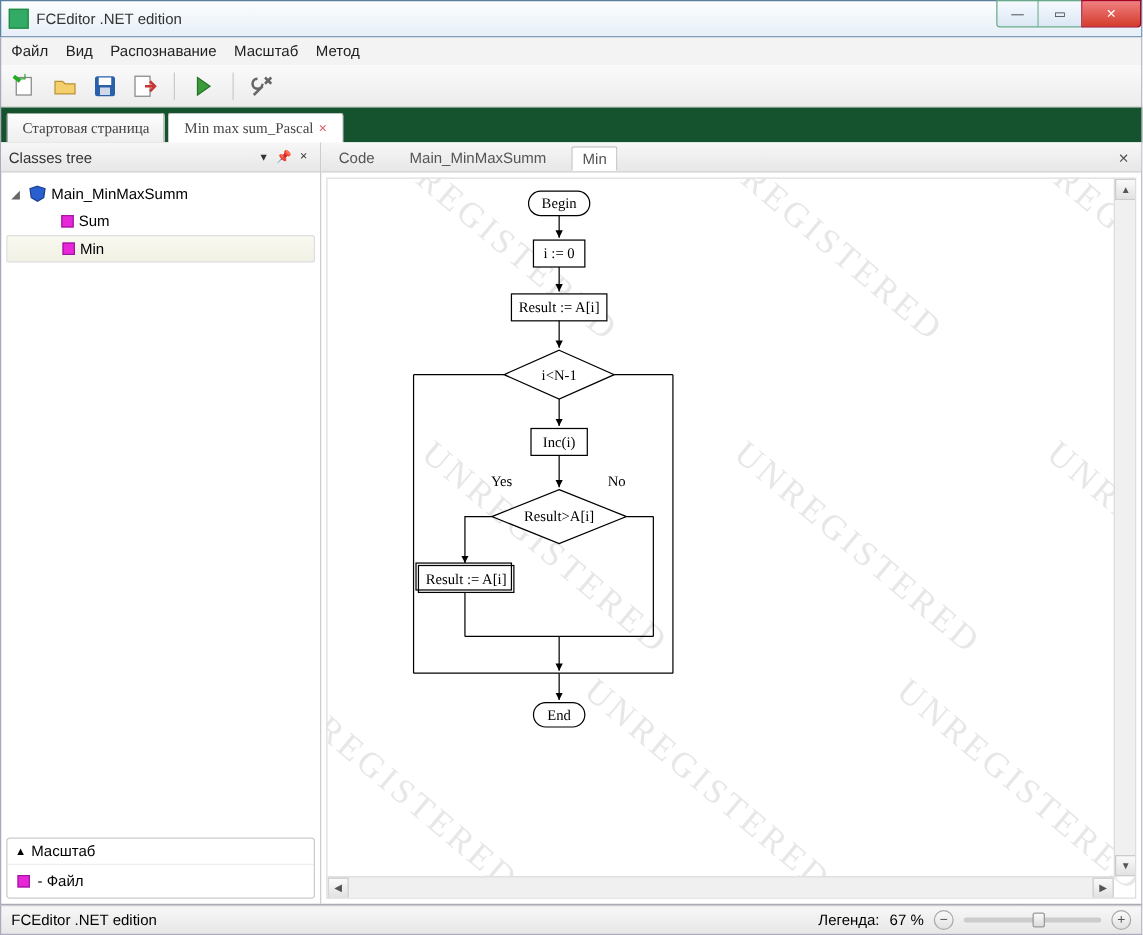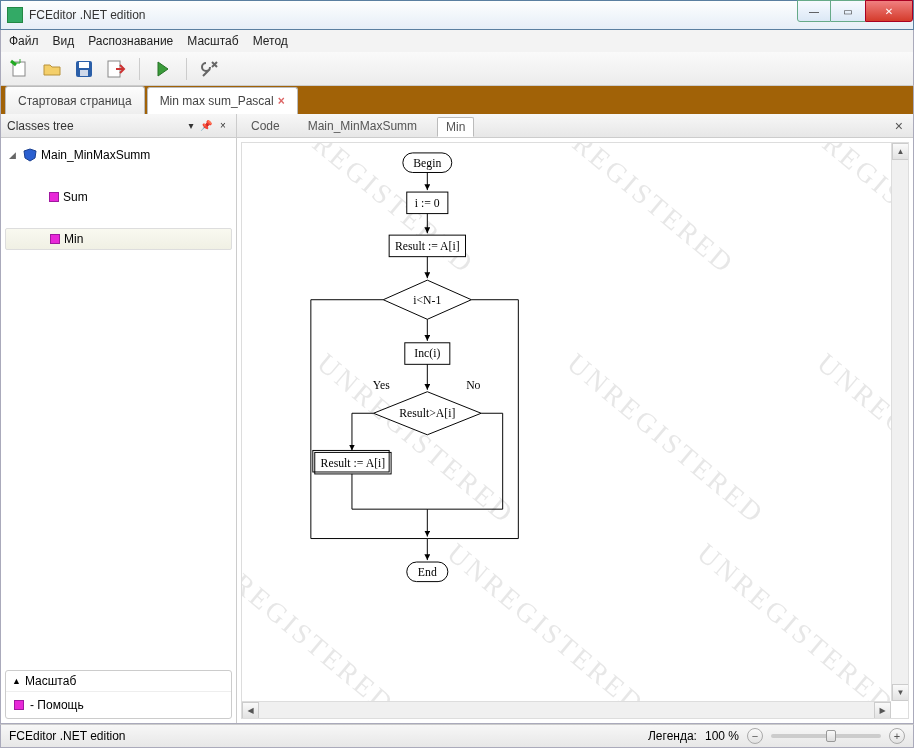--- a/index.html
+++ b/index.html
@@ -18,36 +18,36 @@
 
 .menubar { height: 22px; background: #f3f3f3; border-left:1px solid #aab; border-right:1px solid #aab; display:flex; align-items:center; padding: 0 8px; gap: 14px; color:#222; }
 .menubar span { cursor: default; }
 
 
 .toolbar { height: 34px; background: linear-gradient(#fafafa,#ececec); border-left:1px solid #aab; border-right:1px solid #aab; border-bottom:1px solid #ccc; display:flex; align-items:center; padding: 0 6px; gap: 6px; }
 .tbtn { width: 26px; height: 26px; display:flex; align-items:center; justify-content:center; }
 .tsep { width:1px; height:22px; background:#ccc; margin: 0 4px; }
 
 
-.maintabs { height: 28px; border-left:1px solid #aab; border-right:1px solid #aab; display:flex; padding: 0 4px; background:#a16207; }
+.maintabs { height: 28px; border-left:1px solid #aab; border-right:1px solid #aab; display:flex; align-items:flex-end; padding: 0 4px; background:#14532d;font-family:Liberation Serif, serif; }
 .maintab { padding: 4px 12px; border:1px solid #bbb; border-bottom:none; background: linear-gradient(#fdfdfd,#eee); border-radius: 3px 3px 0 0; margin-right:2px; color:#444; display:flex; align-items:center; gap:4px; }
 .maintab.active { background:#fff; border-bottom:1px solid #fff; position:relative; top:1px; }
 .tabclose { color:#d66; font-weight:bold; }
 
 
 .workarea { border:1px solid #aab; border-top:none; height: 610px; display:flex; position:relative; background:#fff; }
 
 
-.leftpanel { width: 236px; border-right: 1px solid #ccc; display:flex; flex-direction:column; }
+.leftpanel { width: 256px; border-right: 1px solid #ccc; display:flex; flex-direction:column; }
 .panelheader { height: 24px; background: linear-gradient(#f7f7f7,#e7e7e7); border-bottom:1px solid #ccc; display:flex; align-items:center; padding:0 6px; font-size:12px; color:#333; }
 .panelheader .spacer { flex:1; }
 .panelheader .hdrbtn { width:14px; text-align:center; font-size:10px; margin-left:2px; }
 .tree { padding: 6px 4px; flex:1; }
 .treerow { display:flex; align-items:center; height: 22px; padding-left: 4px; gap:4px; }
-.treerow.child { padding-left: 44px; margin-top: 20px; }
+.treerow.child { padding-left: 44px; }
 .treerow.selected { background: linear-gradient(#f9f9f0,#f0f0e4); border:1px solid #ddd; border-radius:2px; }
 .tri { width:10px; font-size:9px; color:#666; }
 .shield { width:14px; height:14px; }
 .pinksq { width:10px; height:10px; background:#e828d8; border:1px solid #a018a0; }
 
 .legend { border:1px solid #ccc; margin: 4px; border-radius:3px; }
 .legend-hdr { display:flex; align-items:center; gap:4px; padding:3px 6px; border-bottom:1px solid #eee; }
 .legend-body { padding: 4px 8px; }
 .legrow { display:flex; align-items:center; gap:6px; height:18px; }
 
@@ -178,21 +178,21 @@
       </div>
     </div>
     <div class="legend">
       <div class="legend-hdr">
         <span style="font-size:9px;">▲</span>
         <span>Масштаб</span>
       </div>
       <div class="legend-body">
         <div class="legrow">
           <span class="pinksq"></span>
-          <span>- Помощь</span>
+          <span>- Файл</span>
         </div>
       </div>
     </div>
   </div>
 
   <div class="rightpanel">
     <div class="subtabs">
       <span class="subtab">Code</span>
       <span class="subtab">Main_MinMaxSumm</span>
       <span class="subtab active">Min</span>
@@ -281,19 +281,19 @@
         <div class="sbtn" style="right:0;">▶</div>
       </div>
     </div>
   </div>
 </div>
 
 <div class="statusbar">
   <span>FCEditor .NET edition</span>
   <span class="spacer"></span>
   <span>Легенда:</span>
-  <span>100 %</span>
+  <span>67 %</span>
   <span class="zbtn">−</span>
   <div class="zoomtrack">
       <div class="zoomthumb"></div>
     </div>
   <span class="zbtn">+</span>
 </div>
 
 </body></html>

